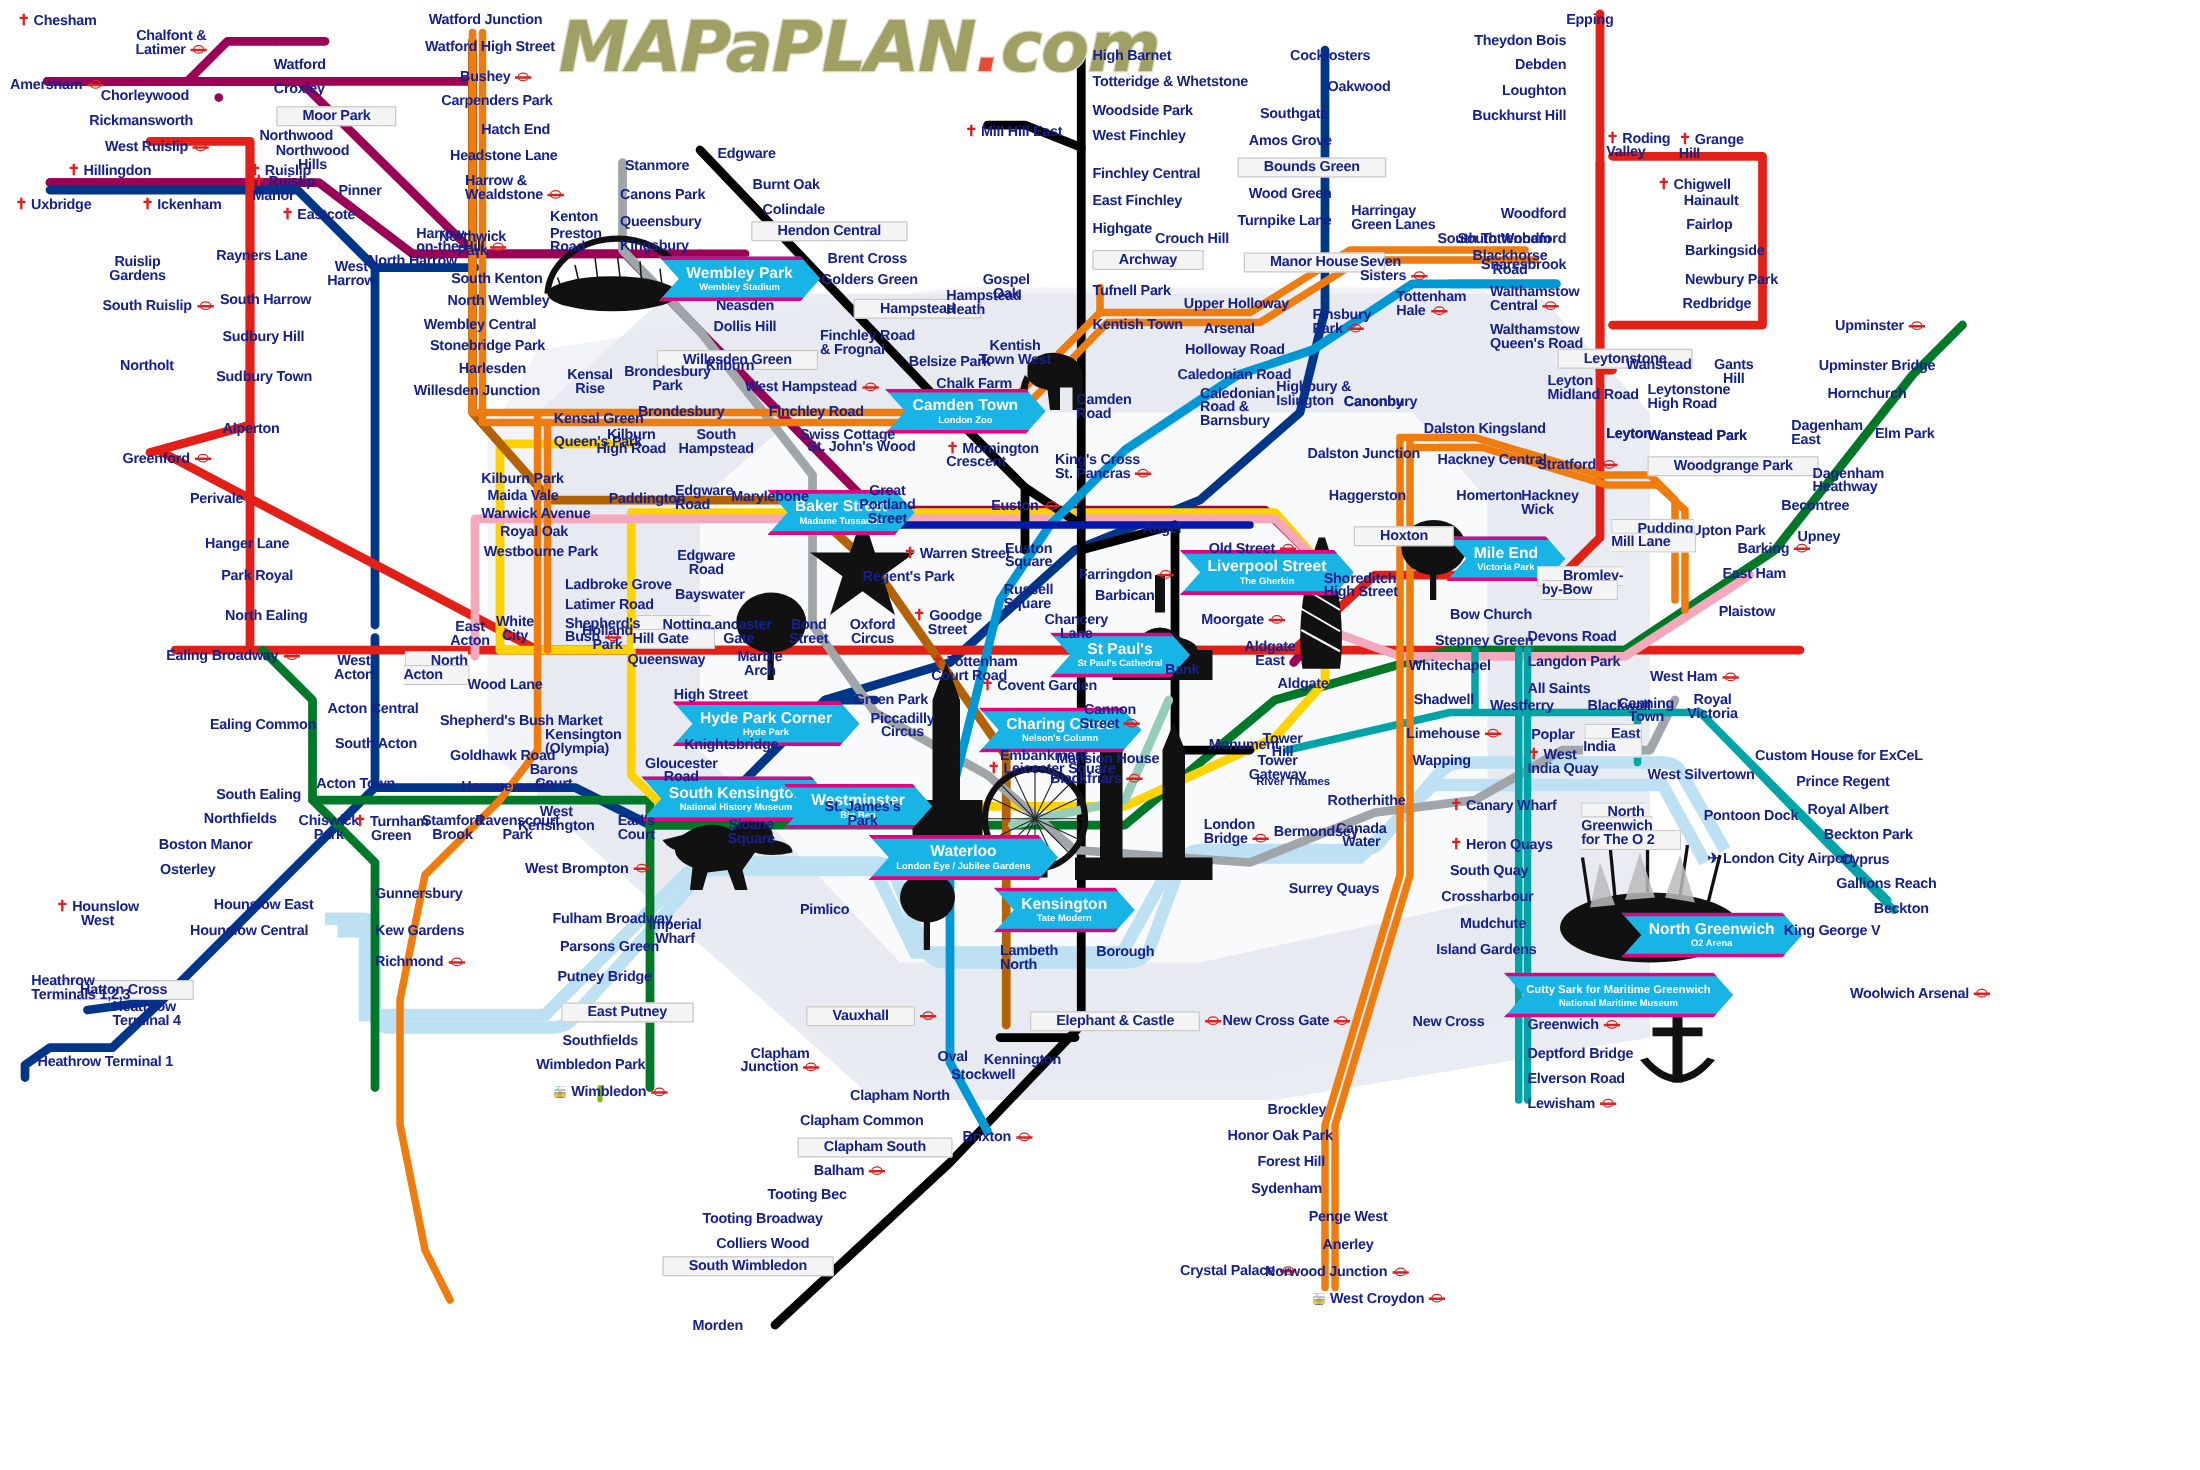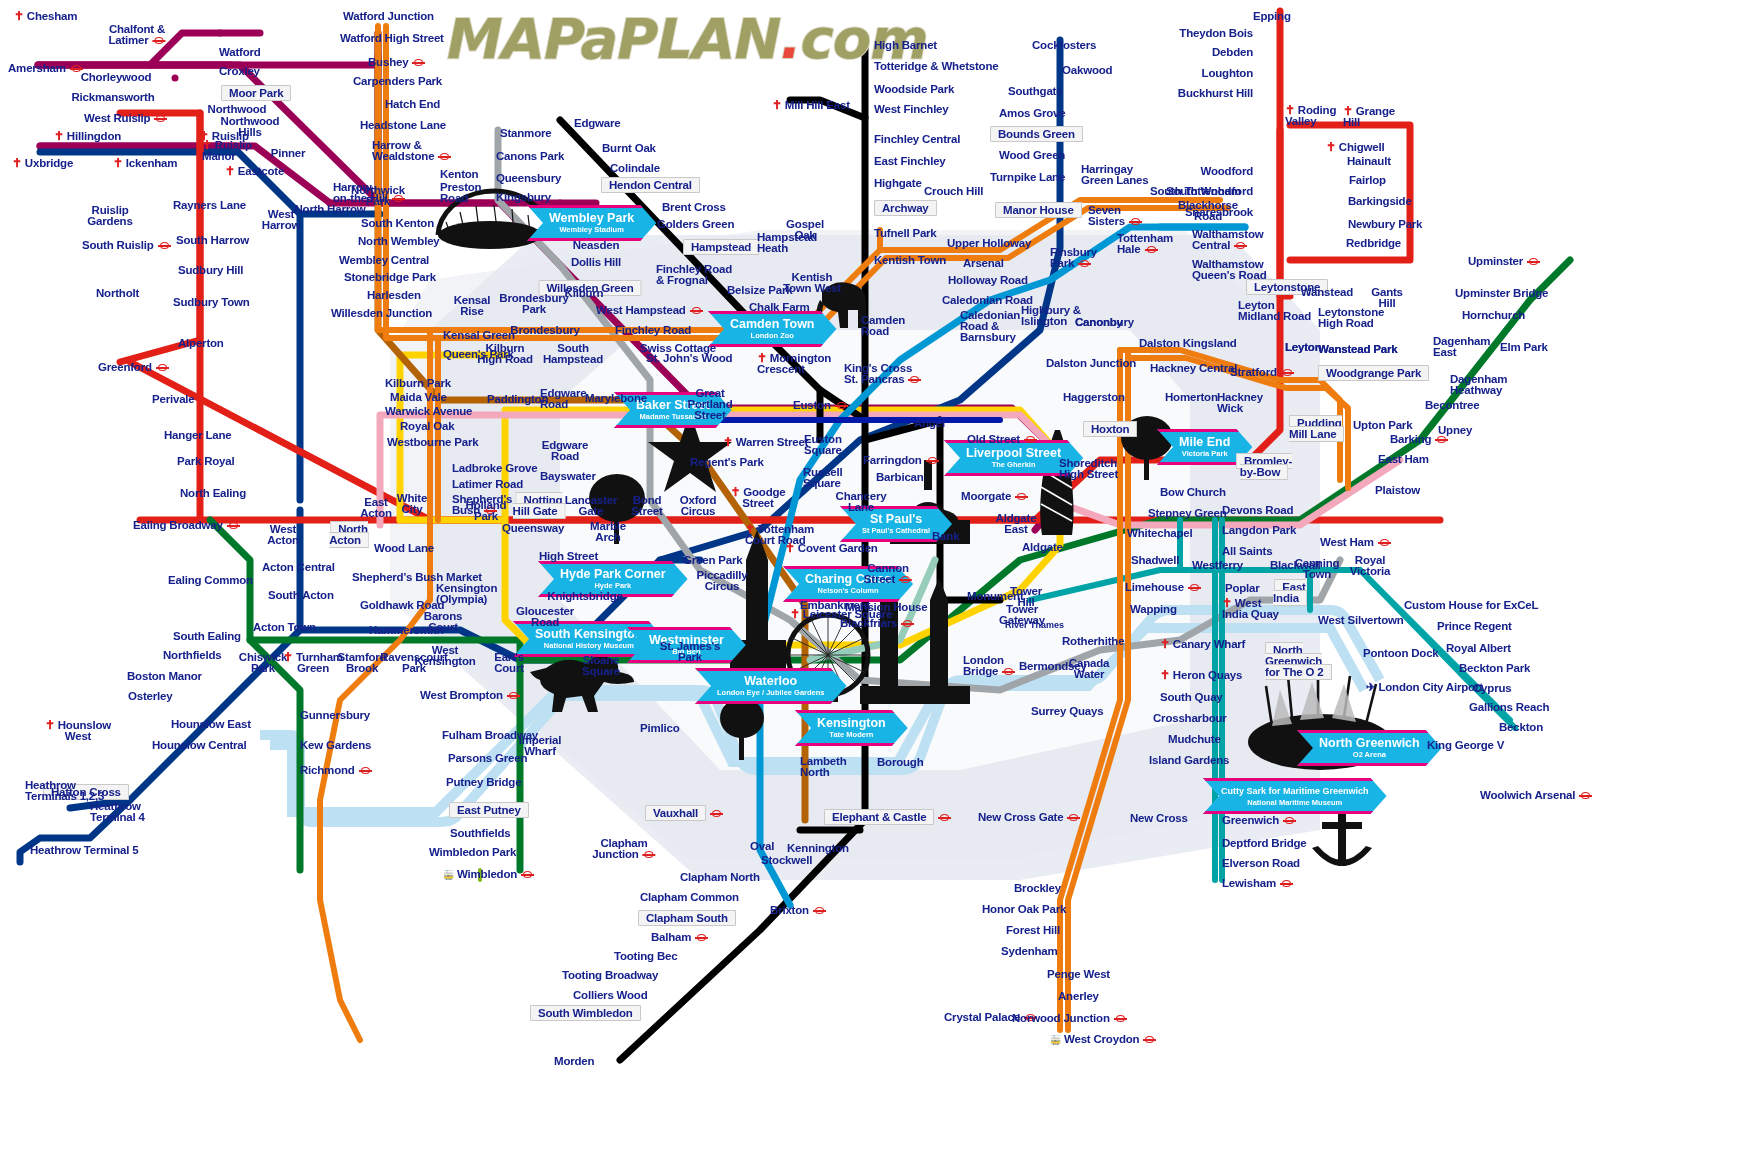--- a/index.html
+++ b/index.html
@@ -4,21 +4,21 @@
 <style>
   html,body{margin:0;padding:0;background:#fff;}
   body{width:1760px;height:1176px;overflow:hidden;font-family:"Liberation Sans",sans-serif;}
   #map{position:relative;width:1760px;height:1176px;background:#ffffff;}
   svg.lines{position:absolute;left:0;top:0;width:1760px;height:1176px;}
   .lbl{position:absolute;color:#16218c;font-weight:bold;font-size:11.5px;line-height:11.5px;
        letter-spacing:-0.2px;white-space:nowrap;}
   .lbl.c{text-align:center;transform:translateX(-50%);}
   .lbl.r{text-align:right;transform:translateX(-100%);}
   .lbl.two{line-height:11px;}
-  .boxed{background:#f4f4f4;border:1px solid #c9c9c9;padding:1px 7px;border-radius:1px;}
+  .boxed{background:#f4f4f4;border:1px solid #c9c9c9;padding:1px 20px;border-radius:1px;}
   .callout{position:absolute;color:#fff;font-weight:bold;text-align:center;
      background:#19b4e6;padding:4px 22px 4px 22px;font-size:12.5px;line-height:13px;
      border-top:3px solid #e6007e;border-bottom:3px solid #e6007e;
      clip-path:polygon(0 0,calc(100% - 16px) 0,100% 50%,calc(100% - 16px) 100%,0 100%,16px 50%);
      white-space:nowrap;}
   .callout .sub{display:block;font-size:7.5px;line-height:9px;font-weight:bold;letter-spacing:0px;}
   .logo{position:absolute;font-size:56px;font-weight:bold;font-style:italic;color:#a09f64;
         letter-spacing:-1px;font-family:"DejaVu Sans",sans-serif;
         -webkit-text-stroke:2px #d8d7c0;paint-order:stroke fill;}
   .logo .dot{color:#e8493a;}
@@ -371,21 +371,21 @@
       <div class="lbl" style="left: 253px; top: 622px;"><span>Acton Town</span></div>
       <div class="lbl" style="left: 163px; top: 650px;"><span>Northfields</span></div>
       <div class="lbl" style="left: 127px; top: 671px;"><span>Boston Manor</span></div>
       <div class="lbl" style="left: 128px; top: 691px;"><span>Osterley</span></div>
       <div class="lbl" style="left: 171px; top: 719px;"><span>Hounslow East</span></div>
       <div class="lbl c two" style="left: 78px; top: 720px;"><span style="color: rgb(224, 32, 32); margin-right: 3px; font-size: 12px;">✝</span><span>Hounslow<br>West</span></div>
       <div class="lbl" style="left: 152px; top: 740px;"><span>Hounslow Central</span></div>
       <div class="lbl" style="left: 43px; top: 787px;"><span class="boxed">Hatton Cross</span></div>
       <div class="lbl two" style="left: 25px; top: 780px;"><span>Heathrow<br>Terminals 1,2,3</span></div>
       <div class="lbl two" style="left: 90px; top: 801px;"><span>Heathrow<br>Terminal 4</span></div>
-      <div class="lbl" style="left: 30px; top: 845px;"><span>Heathrow Terminal 5</span></div>
+      <div class="lbl" style="left: 30px; top: 845px;"><span>Heathrow Terminal 1</span></div>
       <div class="lbl c two" style="left: 263px; top: 652px;"><span>Chiswick<br>Park</span></div>
       <div class="lbl c two" style="left: 313px; top: 652px;"><span style="color: rgb(224, 32, 32); margin-right: 3px; font-size: 12px;">✝</span><span>Turnham<br>Green</span></div>
       <div class="lbl c two" style="left: 362px; top: 652px;"><span>Stamford<br>Brook</span></div>
       <div class="lbl c two" style="left: 414px; top: 652px;"><span>Ravenscourt<br>Park</span></div>
       <div class="lbl" style="left: 300px; top: 710px;"><span>Gunnersbury</span></div>
       <div class="lbl" style="left: 300px; top: 740px;"><span>Kew Gardens</span></div>
       <div class="lbl" style="left: 300px; top: 765px;"><span>Richmond</span><span class="nr" style="position: relative; display: inline-block; margin-left: 4px; vertical-align: middle;"></span></div>
       <div class="lbl" style="left: 369px; top: 625px;"><span>Hammersmith</span></div>
       <div class="lbl" style="left: 343px; top: 11px;"><span>Watford Junction</span></div>
       <div class="lbl" style="left: 340px; top: 33px;"><span>Watford High Street</span></div>

